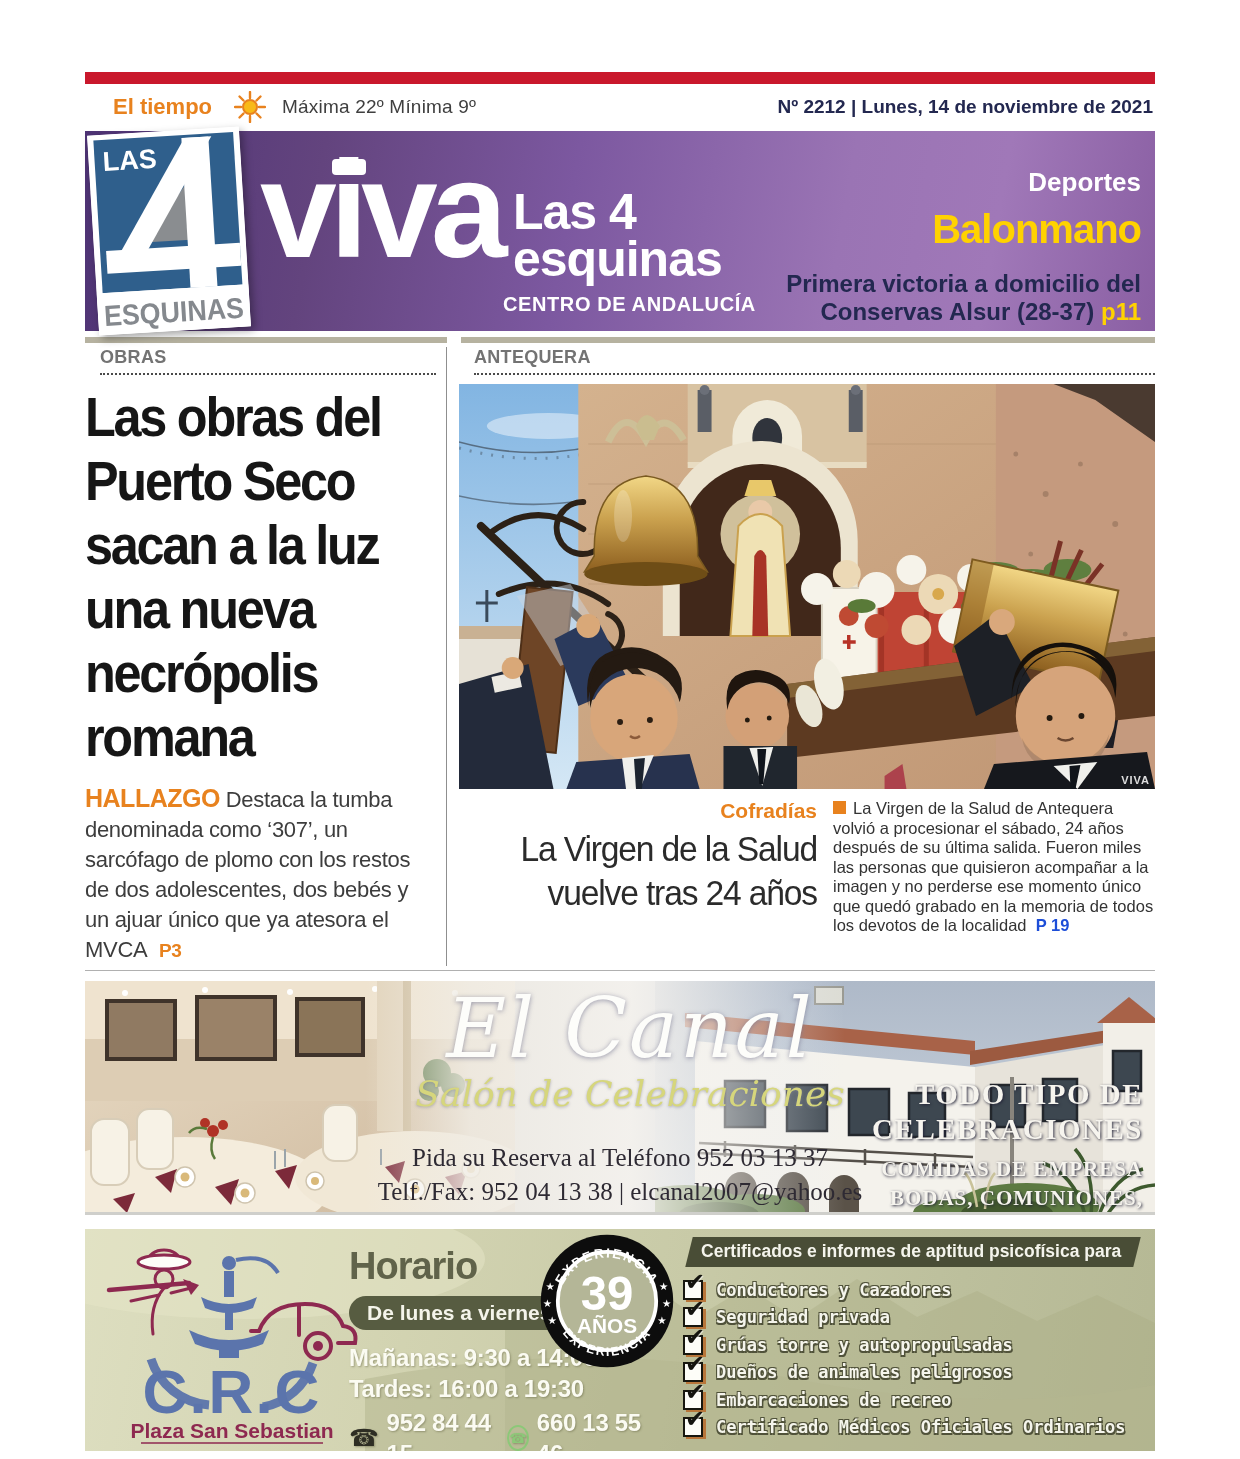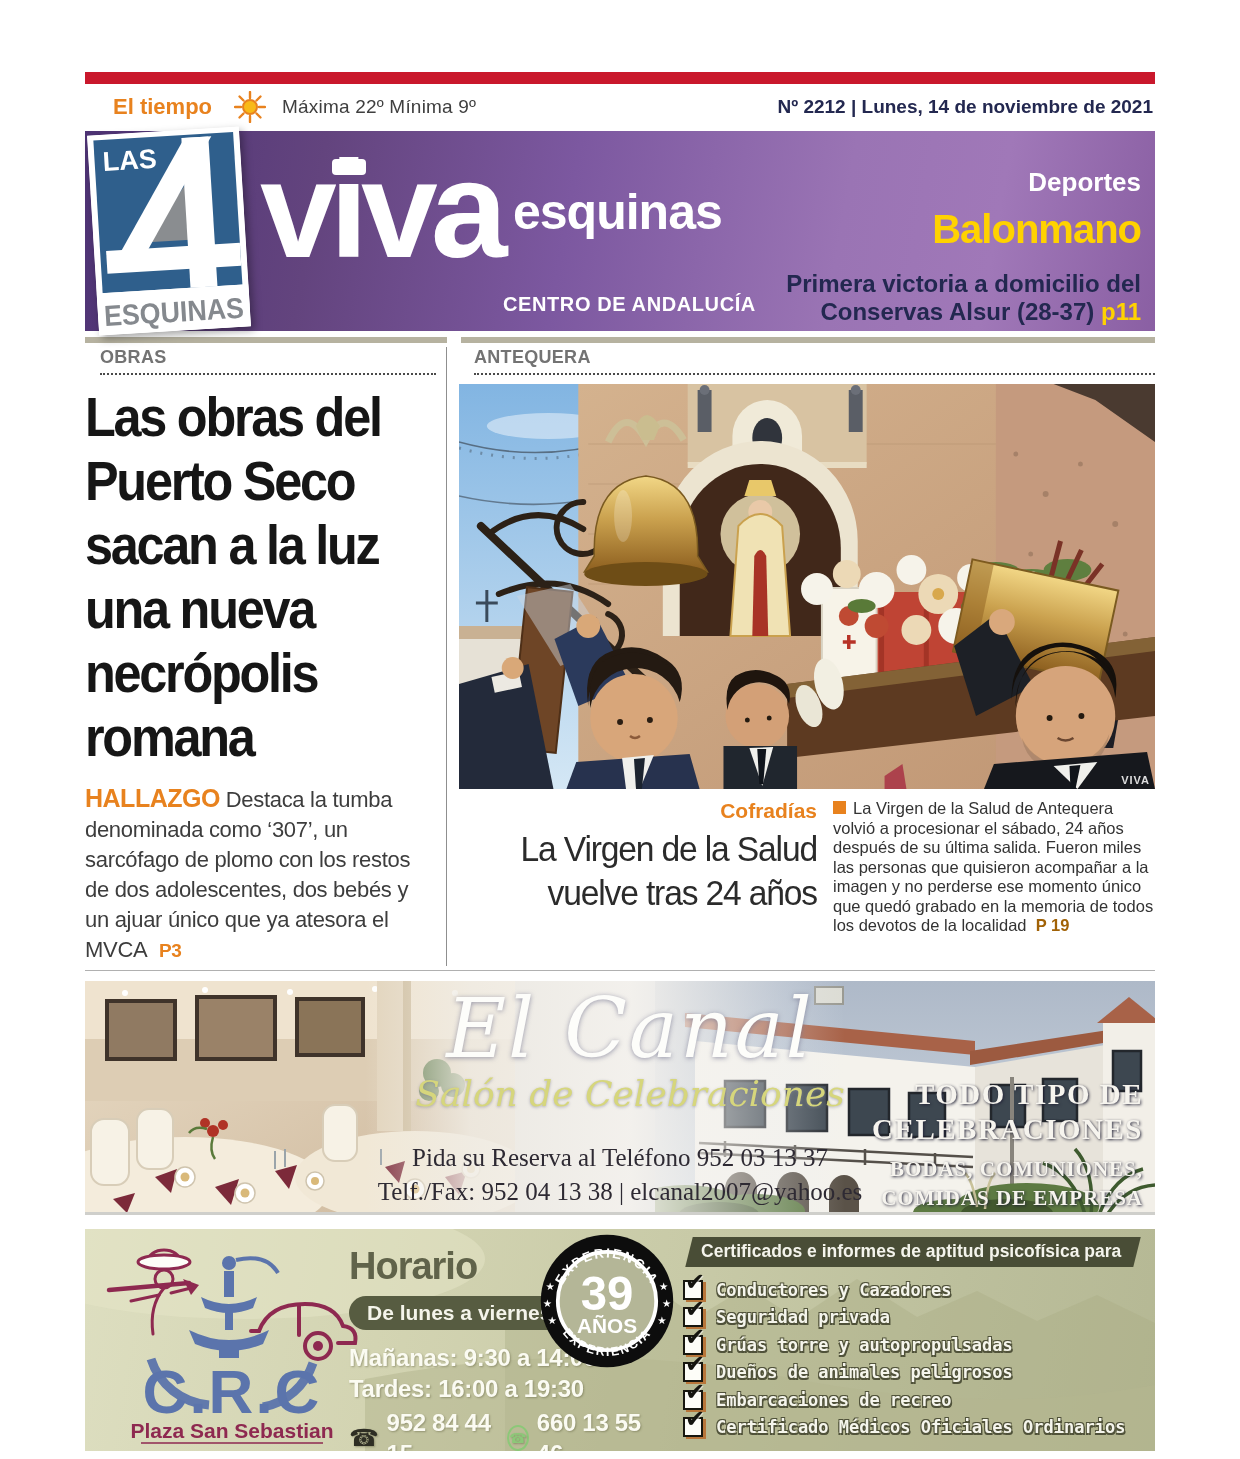--- a/index.html
+++ b/index.html
@@ -54,21 +54,21 @@
   .photo-box svg { display:block; width:100%; height:100%; }
   .watermark { position:absolute; right:5px; bottom:3px; color:#fff; opacity:.85; font-size:11px; font-weight:bold; letter-spacing:1px; }
 
   .below-photo { display:flex; margin-top:10px; }
   .cof-block { width:358px; text-align:right; }
   .subkicker { color:#e8821e; font-weight:bold; font-size:21px; }
   .headline-r { margin-top:4px; color:#2b2b2b; font-size:35px; line-height:44px; letter-spacing:-1.2px; }
   .headline-r .hr-line { transform:scaleX(.96); transform-origin:100% 50%; white-space:nowrap; }
   .sum-block { flex:1; margin-left:16px; color:#333; font-size:16.5px; line-height:19.5px; }
   .bullet-sq { display:inline-block; width:13px; height:13px; background:#e8821e; margin-right:7px; }
-  .pref2 { color:#a16207; font-weight:bold; font-size:16.5px; }
+  .pref2 { color:#1d4ed8; font-weight:bold; font-size:16.5px; }
 
   
   .ad-canal { position:relative; height:234px; margin-top:10px; overflow:hidden; background:#cdd3da;
     border-bottom:3px solid #cfcfcb; }
   .canal-left, .canal-right { position:absolute; top:0; height:234px; }
   .canal-left { left:0; width:430px; }
   .canal-right { right:0; width:500px; }
   .canal-mid { position:absolute; left:280px; top:0; width:480px; height:100%;
     background:linear-gradient(90deg,rgba(236,228,214,0) 0%,rgba(240,236,228,.88) 22%,rgba(246,243,238,.92) 55%,rgba(238,240,243,.25) 88%,rgba(238,240,243,0) 100%); }
   .canal-titles { position:absolute; left:310px; top:2px; width:470px; text-align:center; }
@@ -150,20 +150,21 @@
         <rect x="94" y="8" width="27" height="150" fill="#fff"></rect>
         <rect x="12" y="116" width="134" height="23" fill="#fff"></rect>
         <text x="14" y="36" font-family="Liberation Sans, sans-serif" font-weight="bold" font-size="27" fill="#ffffff">LAS</text>
         <rect x="0" y="158" width="152" height="42" fill="#fff"></rect>
         <text x="76" y="191" text-anchor="middle" font-family="Liberation Sans, sans-serif" font-weight="bold" font-size="29" fill="#85898e" textLength="140" lengthAdjust="spacingAndGlyphs">ESQUINAS</text>
       </svg>
     </div>
     <div class="viva">viva</div>
     <div class="viva-ibar"></div>
     <div class="brand-suffix">
+      <div>Las 4</div>
       <div>esquinas</div>
     </div>
     <div class="tagline">CENTRO DE ANDALUCÍA</div>
     <div class="mast-right">
       <div class="mast-section">Deportes</div>
       <div class="mast-sport">Balonmano</div>
       <div class="mast-sub">
         <div>Primera victoria a domicilio del</div>
         <div><span>Conservas Alsur (28-37)</span> <span class="mast-pref">p11</span></div>
       </div>
@@ -513,22 +514,22 @@
       <div class="canal-sub">Salón de Celebraciones</div>
     </div>
     <div class="canal-contact">
       <div>Pida su Reserva al Teléfono 952 03 13 37</div>
       <div>Telf./Fax:  952 04 13 38  |  elcanal2007@yahoo.es</div>
     </div>
     <div class="canal-right-text">
       <div class="crt-big">TODO TIPO DE</div>
       <div class="crt-big">CELEBRACIONES</div>
       <div class="crt-small">
+        <div>COMIDAS DE EMPRESA</div>
         <div>BODAS, COMUNIONES,</div>
-        <div>COMIDAS DE EMPRESA</div>
       </div>
     </div>
   </div>
 
   <div class="ad-crc">
     <svg class="crc-bg" viewBox="0 0 1070 222" preserveAspectRatio="none">
       <path d="M420,100 L470,62 L520,92 L562,54 L612,88 L662,58 L712,90 L772,50 L832,88 L892,62 L952,92 L1012,66 L1070,94 L1070,222 L420,222 Z" fill="#a9ac85" opacity=".4"></path>
       <path d="M280,150 Q500,108 700,148 T1070,156 L1070,222 L280,222 Z" fill="#b4b78f" opacity=".55"></path>
       <ellipse cx="160" cy="30" rx="240" ry="60" fill="#e6e6c8" opacity=".5"></ellipse>
     </svg>

